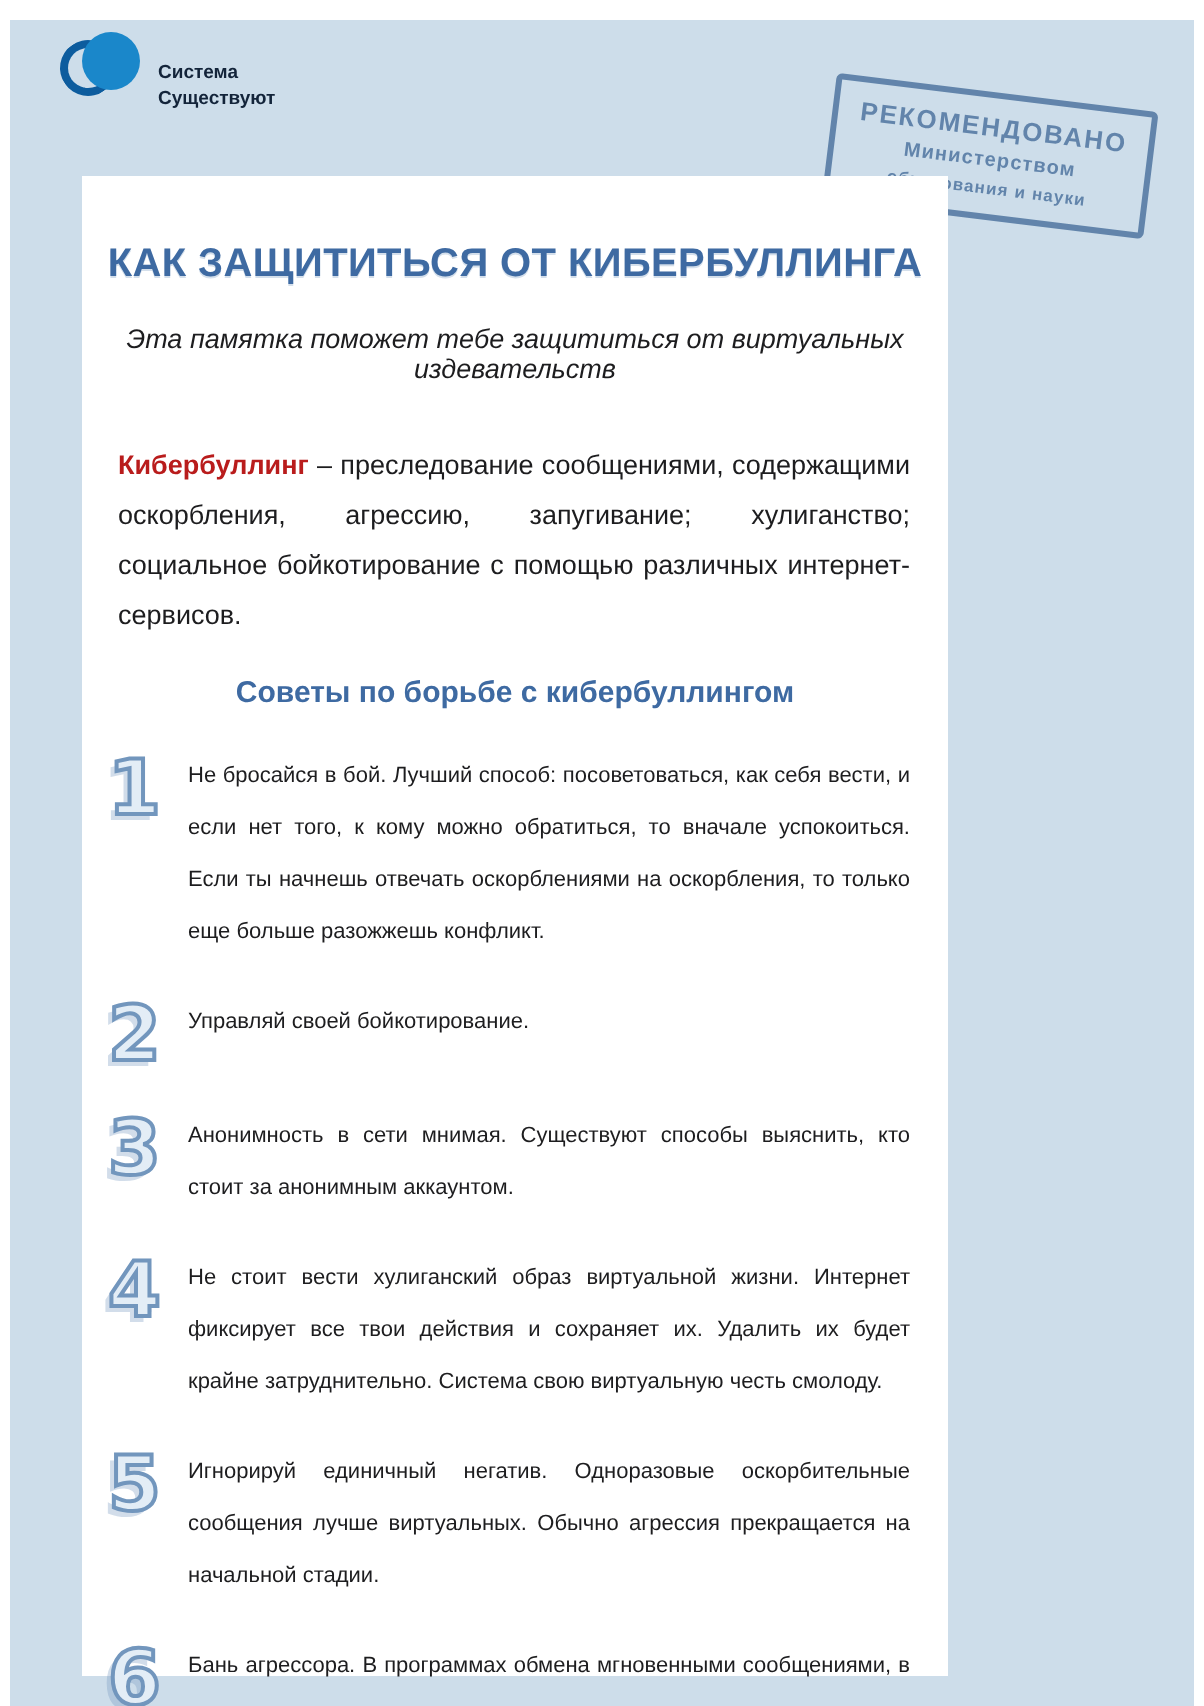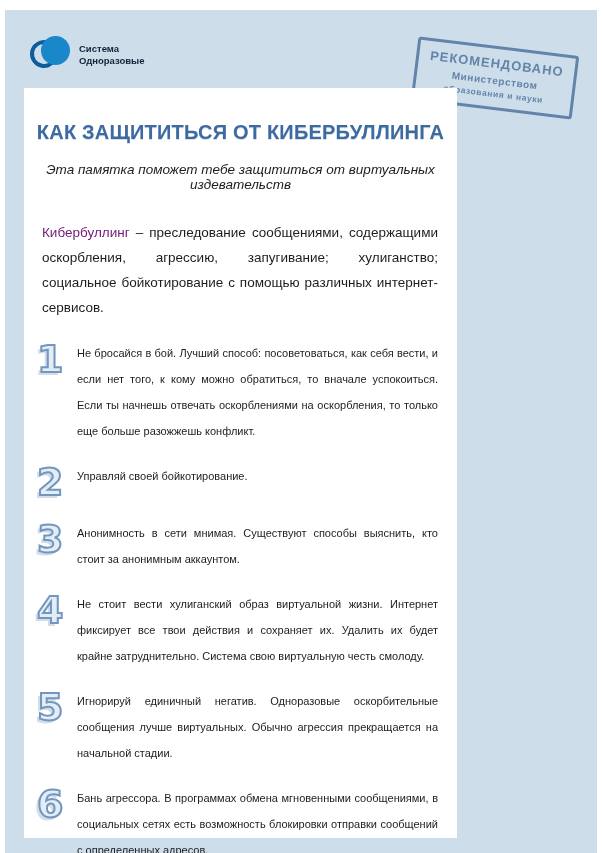--- a/index.html
+++ b/index.html
@@ -9,21 +9,21 @@
     width:602px; height:853px;
     background:#ffffff;
     font-family:"Liberation Sans", sans-serif;
     overflow:hidden;
   }
   .backdrop {
     position:absolute; left:5px; right:5px; top:10px; bottom:0;
     background:#cdddea;
   }
   
-  .logo { position:absolute; left:30px; top:34px; display:flex; align-items:center; gap:9px; }
+  .logo { position:absolute; left:30px; top:14px; display:flex; align-items:flex-end; gap:9px; }
   .logo-mark { position:relative; width:40px; height:42px; }
   .logo-ring {
     position:absolute; left:0; top:6px; width:28px; height:28px;
     border:4px solid #0d5c9e; border-right-color:transparent;
     border-radius:50%; transform:rotate(-35deg);
   }
   .logo-ball {
     position:absolute; right:0; top:2px; width:29px; height:29px;
     border-radius:50%; background:#1a87ca;
   }
@@ -34,37 +34,37 @@
     transform:rotate(7deg);
     border:3px solid #5d80a8; border-radius:3px;
     padding:7px 11px 8px; text-align:center;
     color:#5d80a8; opacity:0.95; background:transparent;
   }
   .stamp-line1 { font-size:13px; font-weight:bold; letter-spacing:1px; }
   .stamp-line2 { font-size:10px; font-weight:bold; letter-spacing:0.6px; margin-top:4px; }
   .stamp-line3 { font-size:8.5px; font-weight:bold; letter-spacing:0.6px; margin-top:3px; }
   
   .card {
-    position:absolute; left:24px; top:88px; width:433px; height:750px;
+    position:absolute; left:41px; top:88px; width:433px; height:750px;
     background:#ffffff;
   }
   .title {
     margin-top:33px; text-align:center;
     font-size:20px; font-weight:bold; color:#3e6aa2; letter-spacing:0.2px;
     text-shadow:0 1px 0 rgba(160,185,210,0.45);
   }
   .subtitle {
     margin-top:18px; text-align:center;
     font-style:italic; font-size:13.5px; color:#1d1d1f;
   }
   .intro {
     margin:28px 19px 0 18px;
     font-size:13.5px; line-height:25px; text-align:justify; color:#1d1d1f;
   }
-  .intro .term { color:#701a75; font-weight:normal; }
+  .intro .term { color:#b91c1c; font-weight:bold; }
   .tips-heading {
     margin-top:18px; text-align:center;
     font-size:15px; font-weight:bold; color:#3e6aa2;
   }
   .tips { margin-top:20px; padding:0 19px 0 13px; }
   .tip { display:flex; margin-bottom:19px; }
   .tip-number {
     flex:0 0 40px; width:40px;
     font-family:"DejaVu Sans", sans-serif;
     font-size:38px; line-height:38px; font-weight:bold;
@@ -82,36 +82,37 @@
 
 <div class="backdrop"></div>
 
 <div class="logo">
   <div class="logo-mark">
     <div class="logo-ring"></div>
     <div class="logo-ball"></div>
   </div>
   <div class="logo-text">
     <div>Система</div>
-    <div>Одноразовые</div>
+    <div>Существуют</div>
   </div>
 </div>
 
 <div class="stamp">
   <div class="stamp-line1">РЕКОМЕНДОВАНО</div>
   <div class="stamp-line2">Министерством</div>
   <div class="stamp-line3">образования и науки</div>
 </div>
 
 <div class="card">
   <div class="title">КАК ЗАЩИТИТЬСЯ ОТ КИБЕРБУЛЛИНГА</div>
   <div class="subtitle">Эта памятка поможет тебе защититься от виртуальных издевательств</div>
 
   <p class="intro"><span class="term">Кибербуллинг</span> <span>–</span> <span>преследование сообщениями, содержащими оскорбления, агрессию, запугивание; хулиганство; социальное бойкотирование с помощью различных интернет-сервисов.</span></p>
 
+  <div class="tips-heading">Советы по борьбе с кибербуллингом</div>
 
   <div class="tips">
     <div class="tip">
       <div class="tip-number">1</div>
       <div class="tip-text">Не бросайся в бой. Лучший способ: посоветоваться, как себя вести, и если нет того, к кому можно обратиться, то вначале успокоиться. Если ты начнешь отвечать оскорблениями на оскорбления, то только еще больше разожжешь конфликт.</div>
     </div>
     <div class="tip">
       <div class="tip-number">2</div>
       <div class="tip-text">Управляй своей бойкотирование.</div>
     </div>

